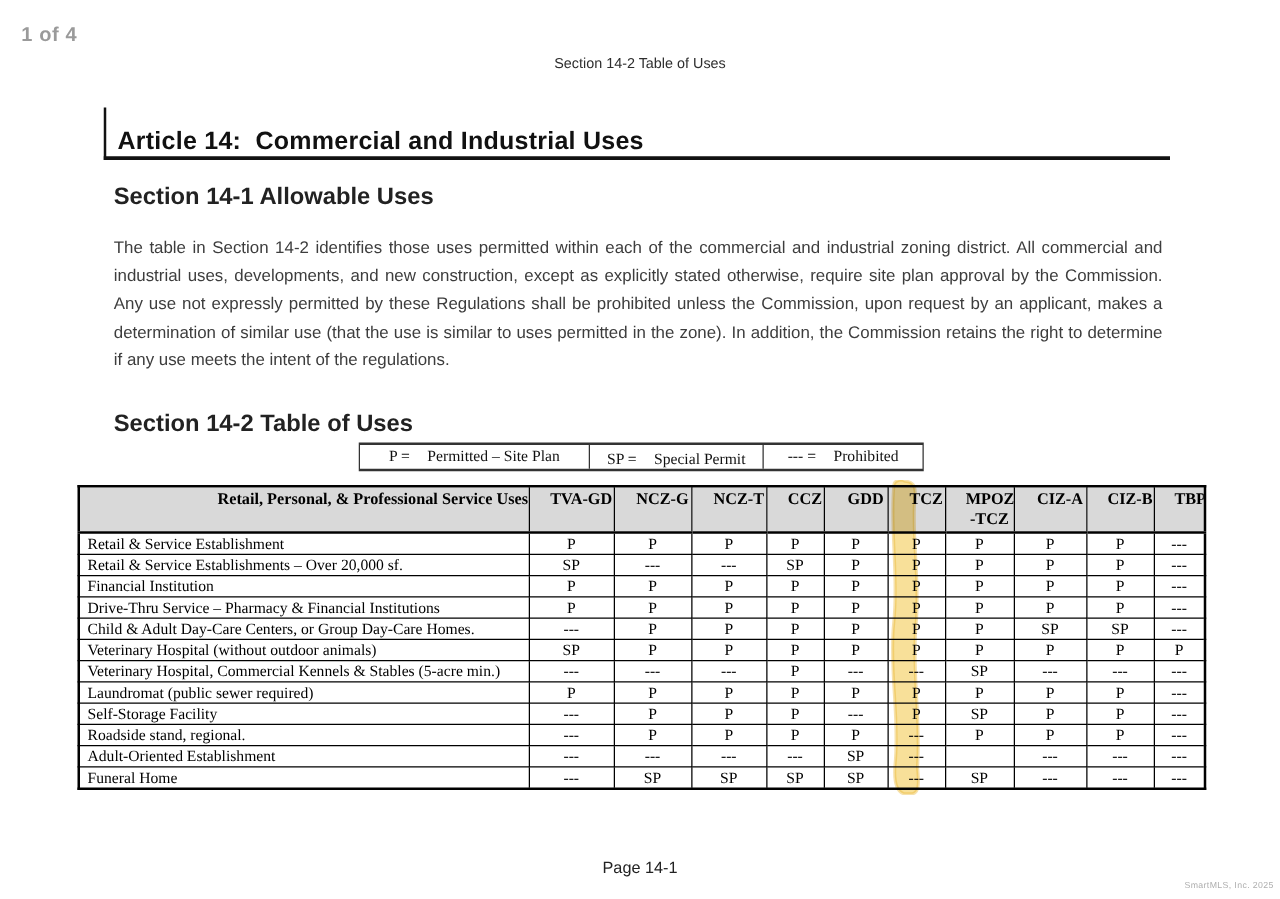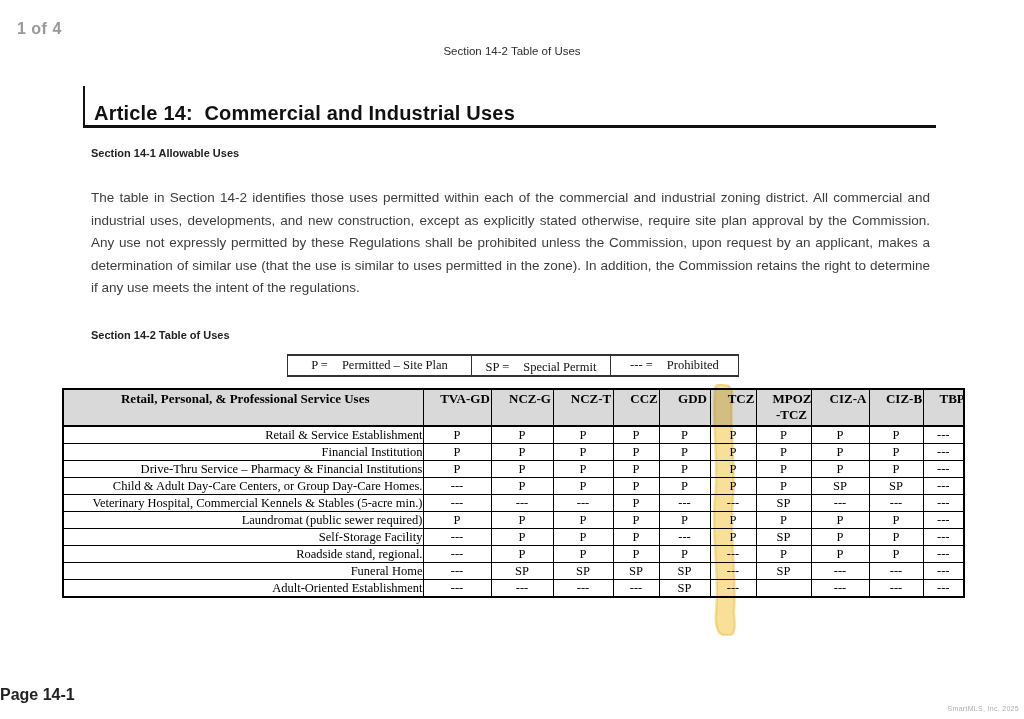--- a/index.html
+++ b/index.html
@@ -20,21 +20,21 @@
   .title-block{
     position:absolute;left:83px;top:86px;width:853px;height:42px;
     border-left:2px solid #111;border-bottom:3px solid #111;
     display:flex;align-items:flex-end;box-sizing:border-box;
   }
   .article-title{
     padding-left:9px;font-size:20px;font-weight:700;color:#111;
     white-space:pre-wrap;letter-spacing:.2px;
   }
   .sec-heading{
-    position:absolute;left:91px;font-size:11px;font-weight:700;color:#222;
+    position:absolute;left:91px;font-size:19px;font-weight:700;color:#222;
   }
   #sec141-heading{top:147px;}
   #sec142-heading{top:329px;}
   .body-par{
     position:absolute;left:91px;top:174px;width:839px;
     font-size:13.5px;line-height:22.5px;color:#3d3d3d;
     text-align:justify;
     margin-top:13px;
   }
   
@@ -58,34 +58,34 @@
   }
   .uses-table th,.uses-table td{
     border:1px solid #000;padding:0;overflow:hidden;white-space:nowrap;
   }
   .uses-table{border:2px solid #000;}
   .uses-table thead th{
     background:var(--hdr-fill,#d9d9d9);font-size:13px;font-weight:700;
     text-align:center;vertical-align:top;height:34px;white-space:pre-line;
     line-height:16px;padding-top:1px;border-bottom:2px solid #000;padding-left:16px;
   }
-  .uses-table thead th.uses-col{text-align:center;padding-left:4px;}
+  .uses-table thead th.uses-col{text-align:right;padding-left:4px;}
   .uses-table tbody td{
     font-size:12.5px;height:16px;line-height:16px;text-align:center;
   }
-  .uses-table tbody td.use-cell{text-align:right;padding-left:6px;}
+  .uses-table tbody td.use-cell{text-align:left;padding-left:6px;}
   
   .hl-stripe{
     position:absolute;left:698px;top:384px;width:56px;height:252px;
     mix-blend-mode:multiply;pointer-events:none;z-index:5;
   }
   
   .page-footer{
-    position:absolute;left:0;right:0;top:686px;
-    font-size:16px;color:#222;font-weight:bold;
+    position:absolute;left:0;right:0;top:686px;text-align:center;
+    font-size:13px;color:#222;
   }
   .watermark{
     position:absolute;right:5px;top:705px;font-size:7px;color:#aeaeae;
     letter-spacing:.3px;
   }
 </style>
 </head>
 <body>
 
 <div id="page">
@@ -157,20 +157,33 @@
           <td>P</td>
           <td>P</td>
           <td>P</td>
           <td>P</td>
           <td>P</td>
           <td>P</td>
           <td>P</td>
           <td>---</td>
         </tr>
         <tr>
+          <td class="use-cell">Retail &amp; Service Establishments – Over 20,000 sf.</td>
+          <td>SP</td>
+          <td>---</td>
+          <td>---</td>
+          <td>SP</td>
+          <td>P</td>
+          <td>P</td>
+          <td>P</td>
+          <td>P</td>
+          <td>P</td>
+          <td>---</td>
+        </tr>
+        <tr>
           <td class="use-cell">Financial Institution</td>
           <td>P</td>
           <td>P</td>
           <td>P</td>
           <td>P</td>
           <td>P</td>
           <td>P</td>
           <td>P</td>
           <td>P</td>
           <td>P</td>
@@ -196,20 +209,33 @@
           <td>P</td>
           <td>P</td>
           <td>P</td>
           <td>P</td>
           <td>P</td>
           <td>SP</td>
           <td>SP</td>
           <td>---</td>
         </tr>
         <tr>
+          <td class="use-cell">Veterinary Hospital (without outdoor animals)</td>
+          <td>SP</td>
+          <td>P</td>
+          <td>P</td>
+          <td>P</td>
+          <td>P</td>
+          <td>P</td>
+          <td>P</td>
+          <td>P</td>
+          <td>P</td>
+          <td>P</td>
+        </tr>
+        <tr>
           <td class="use-cell">Veterinary Hospital, Commercial Kennels &amp; Stables (5-acre min.)</td>
           <td>---</td>
           <td>---</td>
           <td>---</td>
           <td>P</td>
           <td>---</td>
           <td>---</td>
           <td>SP</td>
           <td>---</td>
           <td>---</td>
@@ -248,41 +274,41 @@
           <td>P</td>
           <td>P</td>
           <td>P</td>
           <td>---</td>
           <td>P</td>
           <td>P</td>
           <td>P</td>
           <td>---</td>
         </tr>
         <tr>
+          <td class="use-cell">Adult-Oriented Establishment</td>
+          <td>---</td>
+          <td>---</td>
+          <td>---</td>
+          <td>---</td>
+          <td>SP</td>
+          <td>---</td>
+          <td></td>
+          <td>---</td>
+          <td>---</td>
+          <td>---</td>
+        </tr>
+        <tr>
           <td class="use-cell">Funeral Home</td>
           <td>---</td>
           <td>SP</td>
           <td>SP</td>
           <td>SP</td>
           <td>SP</td>
           <td>---</td>
           <td>SP</td>
-          <td>---</td>
-          <td>---</td>
-          <td>---</td>
-        </tr>
-        <tr>
-          <td class="use-cell">Adult-Oriented Establishment</td>
-          <td>---</td>
-          <td>---</td>
-          <td>---</td>
-          <td>---</td>
-          <td>SP</td>
-          <td>---</td>
-          <td></td>
           <td>---</td>
           <td>---</td>
           <td>---</td>
         </tr>
       </tbody>
   </table>
 
   <svg class="hl-stripe" viewBox="0 0 56 252" xmlns="http://www.w3.org/2000/svg">
     <path id="hl-path" d="M17,5 C14,42 21,78 17,114 C13,152 22,190 18,228 C17,241 19,249 25,251 L32,251 C38,250 37,240 36,229 C39,191 31,152 35,114 C38,78 31,44 34,12 C35,4 31,1 26,1 L24,0 C20,0 17,1 17,5 Z" fill="#F2C33C" fill-opacity="0.52" stroke="#E8B42D" stroke-opacity="0.4" stroke-width="2.5"></path>
   </svg>

